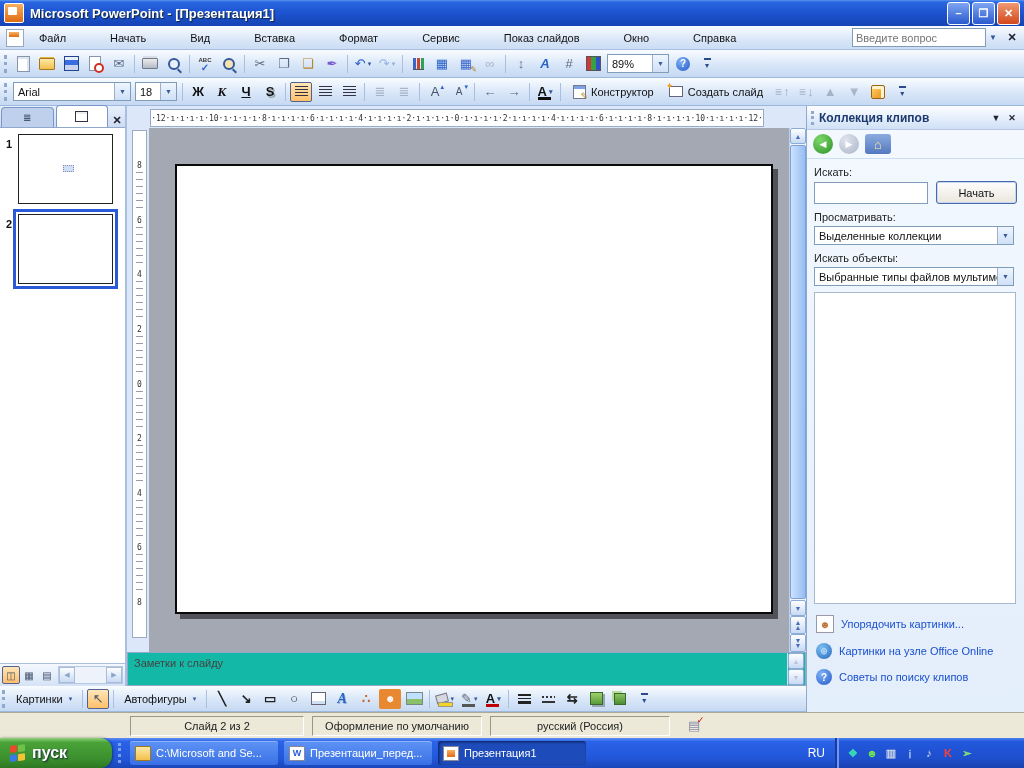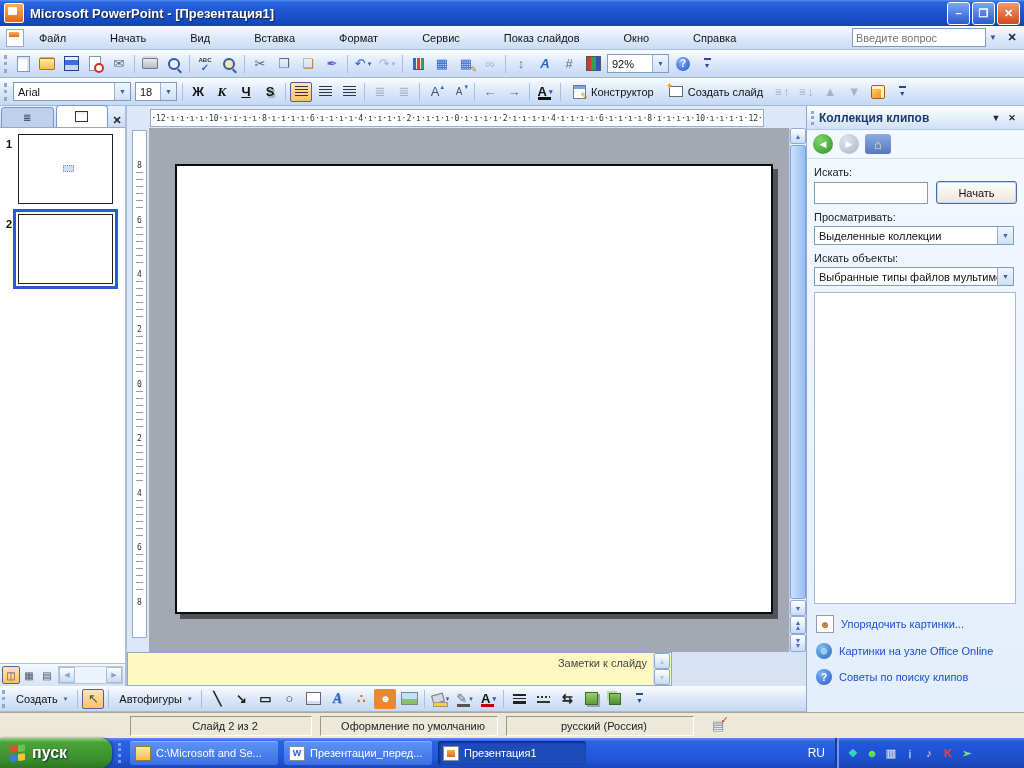--- a/index.html
+++ b/index.html
@@ -104,21 +104,21 @@
   #vruler{position:absolute;left:5px;top:24px;width:15px;height:508px;background:#fff;border:1px solid #99aac4;display:flex;flex-direction:column;align-items:center;font-family:"DejaVu Sans Mono",monospace;font-size:8px;color:#333;padding:30px 0;box-sizing:border-box;}
   .vticks{flex:1;width:7px;background:repeating-linear-gradient(180deg,#99a 0 1px,transparent 1px 7px);margin:2px 0;}
   #workspace{position:absolute;left:22px;top:22px;width:640px;height:524px;background:#a4a8b2;}
   #slide-canvas{position:absolute;left:26px;top:36px;width:594px;height:446px;background:#fff;border:2px solid #0a0a0a;box-shadow:5px 5px 0 rgba(25,25,28,.6);}
   
   #vscroll{position:absolute;right:0;top:22px;width:17px;height:524px;background:#f0f5fc;border-left:1px solid #c0d0e8;box-sizing:border-box;display:flex;flex-direction:column;}
   .sbtn{width:16px;height:16px;background:linear-gradient(#fdfefe,#c8daf4);border:1px solid #8cacd8;border-radius:2px;color:#4a6fb8;font-size:7px;display:flex;align-items:center;justify-content:center;box-sizing:border-box;}
   #vthumb{width:16px;flex:1;margin:1px 0;background:linear-gradient(90deg,#cde2fc,#96bdf2);border:1px solid #7ba2dc;border-radius:2px;box-sizing:border-box;}
   .dblarr{line-height:5px;flex-direction:column;height:18px;}
   
-  #notes-pane{left:127px;top:652px;width:545px;height:34px;background:#fef9c3;border:1px solid #8fa8cc;box-sizing:border-box;display:flex;text-align:right;}
+  #notes-pane{left:127px;top:652px;width:679px;height:34px;background:#14b8a6;border:1px solid #8fa8cc;box-sizing:border-box;display:flex;}
   #notes-text{flex:1;padding:4px 6px;color:#444;}
   #notes-scroll{width:17px;display:flex;flex-direction:column;justify-content:flex-start;border-left:1px solid #d0dcf0;}
   .sbtn.dim{color:#b8c4dc;}
   
   #toolbar-draw{left:0;top:686px;width:812px;height:26px;}
   .i-textbox::before{content:"";width:13px;height:11px;border:1px solid #667;background:#fff;box-shadow:inset 0 -3px 0 #cfe0f4;}
   .i-wordart{color:#2a62c8;font-family:"Liberation Serif",serif;font-weight:bold;font-style:italic;font-size:14px;text-shadow:1px 1px 0 #9ab4d8;}
   .i-diagram{color:#d06020;font-weight:bold;}
   .i-clipart{background:#e88830;border-radius:2px;color:#fff;font-size:10px;width:18px;}
   .i-picture::before{content:"";width:15px;height:11px;border:1px solid #788;background:linear-gradient(#bfe0ff 0 55%,#8ac06a 55%);}
@@ -150,21 +150,21 @@
   .tp-combo{margin:0 7px;width:200px;box-sizing:border-box;}
   #tp-list{position:absolute;left:7px;top:186px;width:202px;height:312px;background:#fff;border:1px solid #a8b8cc;box-sizing:border-box;}
   #tp-links{position:absolute;left:0;top:504px;width:218px;}
   .tp-link{display:flex;align-items:center;gap:7px;padding:5px 9px;color:#1a4fd0;}
   .lk-ic{width:16px;height:16px;display:flex;align-items:center;justify-content:center;font-size:10px;}
   .lk-org{background:#fff;border:1px solid #99a;color:#c07030;}
   .lk-globe{border-radius:50%;background:radial-gradient(circle at 35% 30%,#7cc0f0,#2868c0);color:#cfe8ff;font-size:9px;}
   .lk-help{border-radius:50%;background:radial-gradient(circle at 35% 30%,#7fb2f8,#2458c8);color:#fff;font-weight:bold;font-size:10px;}
   
   #statusbar{left:0;top:712px;width:1024px;height:26px;background:#ece9d8;border-top:1px solid #aca899;display:flex;align-items:center;box-sizing:border-box;}
-  .status-box{height:18px;border:1px solid;border-color:#9a9782 #fff #fff #9a9782;display:flex;align-items:center;justify-content:center;color:#222;padding-left:8px;}
+  .status-box{height:18px;border:1px solid;border-color:#9a9782 #fff #fff #9a9782;display:flex;align-items:center;justify-content:center;color:#222;}
   #sb1{margin-left:130px;width:172px;}
   #sb2{margin-left:8px;width:168px;}
   #sb3{margin-left:8px;width:178px;}
   .i-book{position:relative;margin-left:18px;font-size:13px;color:#88a;}
   .i-book::after{content:"✓";position:absolute;right:-4px;top:-3px;font-size:9px;color:#c00;}
   
   #taskbar{left:0;top:738px;width:1024px;height:30px;background:linear-gradient(180deg,#5e8df5 0%,#2a63e8 12%,#2156d8 70%,#1a46b8 100%);display:flex;align-items:center;}
   #start-btn{width:112px;height:30px;border-radius:0 12px 12px 0;background:linear-gradient(180deg,#8fd07c 0%,#4aa338 15%,#3b8f2e 70%,#2d7722 100%);display:flex;align-items:center;gap:6px;padding-left:10px;box-sizing:border-box;box-shadow:1px 0 3px rgba(0,0,0,.4);}
   #start-flag{width:16px;height:16px;display:grid;grid-template-columns:7px 7px;grid-gap:1px;transform:skewY(-6deg);}
   #start-flag i{height:7px;border-radius:1px;}
@@ -240,21 +240,21 @@
       <span class="tbtn g-blue">▦</span>
       <span class="tbtn i-tbl2">▦</span>
       <span class="tbtn g-steel dis">∞</span>
       <span class="tsep"></span>
       <span class="tbtn g-steel">↕</span>
       <span class="tbtn i-showfmt">A</span>
       <span class="tbtn g-steel">#</span>
       <span class="tbtn i-rgb"></span>
     </span>
   <span class="combo" style="width:62px;">
-    <span class="cval">92%</span>
+    <span class="cval">89%</span>
     <span class="cmb-btn">▼</span>
   </span>
   <span id="std-icons2" style="display:flex;align-items:center;">
       <span class="tbtn i-help"></span>
       <span class="tbtn i-chev">▾</span>
     </span>
 </div>
 
 <div id="toolbar-fmt" class="toolbar abs">
   <span class="grip"></span>
@@ -377,21 +377,21 @@
   <div id="notes-text">Заметки к слайду</div>
   <div id="notes-scroll">
     <span class="sbtn dim">▲</span>
     <span class="sbtn dim">▼</span>
   </div>
 </div>
 
 <div id="toolbar-draw" class="toolbar abs">
   <span class="grip"></span>
   <span class="tool-text-btn">
-    <span>Создать</span>
+    <span>Картинки</span>
       <span class="dd">▾</span>
   </span>
   <span class="tsep"></span>
   <span id="draw-select" style="display:flex;align-items:center;">
       <span class="tbtn act">↖</span>
     </span>
   <span class="tsep"></span>
   <span class="tool-text-btn">
     <span>Автофигуры</span>
       <span class="dd">▾</span>

